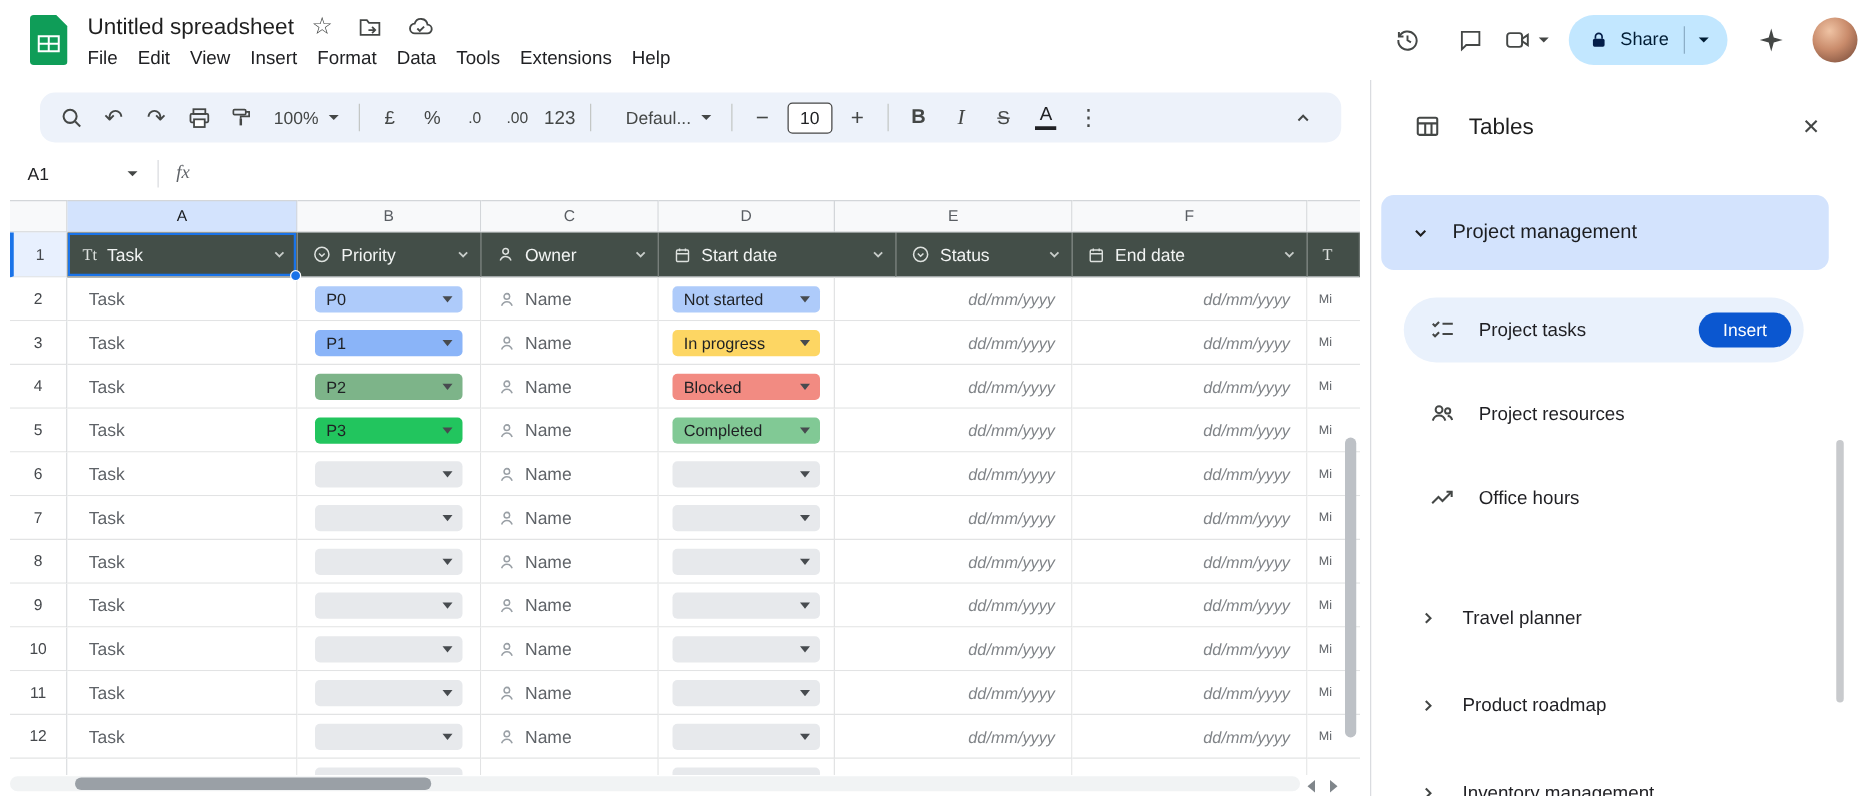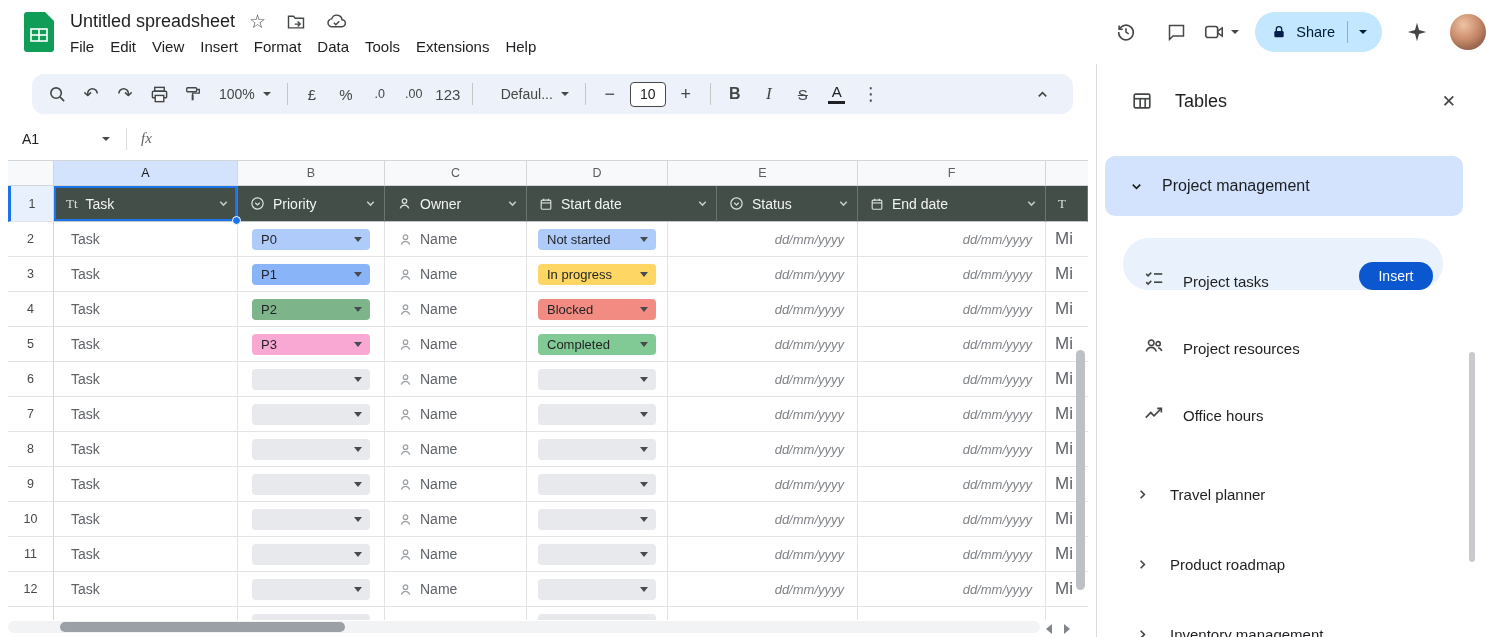--- a/index.html
+++ b/index.html
@@ -80,21 +80,21 @@
     background:#1A73E8;border:1.5px solid #fff;z-index:5}
   .dr .cell{height:35px}
   .task-cell{padding-left:17px;color:#5F6368;font-size:14px}
   .owner-cell{padding-left:13px;gap:7px;color:#5F6368;font-size:14px}
   .chip{flex:1;margin:0 14px;height:21px;border-radius:4px;display:flex;align-items:center;
     padding:0 8px 0 9px;font-size:13px;color:#1F2124;min-width:0}
   .chip-status{margin:0 11px}
   .chip-caret{margin-left:auto;width:0;height:0;border-left:4px solid transparent;
     border-right:4px solid transparent;border-top:5px solid #474B4F}
   .date-cell{justify-content:flex-end;padding-right:13px;color:#808488;font-size:13px;font-style:italic}
-  .extra-cell{padding-left:9px;color:#5F6368;font-size:17px}
+  .extra-cell{padding-left:9px;color:#5F6368;font-size:10px}
   .clipped{height:13px;overflow:hidden}
   .clipped .cell{height:35px;border-bottom:none}
 
   
   .h-track{position:absolute;left:8px;top:621px;width:1032px;height:12px;background:#F1F3F4;border-radius:6px}
   .h-thumb{position:absolute;left:60px;top:622px;width:285px;height:10px;background:#9AA0A6;border-radius:5px}
   .h-arrows{position:absolute;left:1046px;top:624px;display:flex;gap:12px;align-items:center}
   .tri-l{width:0;height:0;border-top:5px solid transparent;border-bottom:5px solid transparent;border-right:6px solid #80868B}
   .tri-r{width:0;height:0;border-top:5px solid transparent;border-bottom:5px solid transparent;border-left:6px solid #80868B}
   .v-thumb{position:absolute;left:1076px;top:350px;width:9px;height:240px;background:#BDC1C6;border-radius:5px}
@@ -102,21 +102,21 @@
   
   .panel{position:absolute;left:1096px;top:64px;width:404px;height:573px;background:#fff;
     border-left:1px solid #DADCE0;overflow:hidden}
   .panel-header{position:absolute;left:34px;top:26px;right:20px;display:flex;align-items:center}
   .panel-title{font-size:18px;color:#1f1f1f;margin-left:22px}
   .panel-close{margin-left:auto;margin-right:24px;font-size:17px;color:#444746;line-height:1}
   .section-head{position:absolute;left:8px;top:92px;width:358px;height:60px;background:#D3E3FD;
     border-radius:10px;display:flex;align-items:center;padding-left:24px;gap:18px}
   .section-label{font-size:16px;font-weight:500;color:#1B1D20}
   .panel-row{position:absolute;left:26px;width:320px;height:52px;border-radius:26px;
-    display:flex;align-items:flex-end;padding:0 10px 0 20px;gap:18px}
+    display:flex;align-items:center;padding:0 10px 0 20px;gap:18px}
   .panel-row.hl{background:#E9F1FC}
   .row-label{font-size:15px;color:#1F1F23}
   .insert-btn{margin-left:auto;width:74px;height:28px;border:none;border-radius:15px;background:#0B57D0;
     color:#fff;font-size:14px;font-weight:500;font-family:"Liberation Sans",sans-serif}
   .panel-collapsed{position:absolute;left:26px;width:340px;height:52px;display:flex;align-items:center;
     gap:20px;padding-left:12px}
   .p-scroll{position:absolute;left:372px;top:288px;width:6px;height:210px;background:#C8CACD;border-radius:3px}
 </style>
 </head>
 <body>
@@ -462,21 +462,21 @@
     <div class="cell cw6 date-cell">dd/mm/yyyy</div>
     <div class="cell cw7 extra-cell">Mi</div>
   </div>
 
   <div class="grow dr">
     <div class="cell cw0 rh">5</div>
     <div class="cell cw1 task-cell">
         <span>Task</span>
       </div>
     <div class="cell cw2">
-      <div class="chip" style="background: #f9a8d4;">
+      <div class="chip" style="background: #22c55e;">
         <span>P3</span>
         <span class="chip-caret"></span>
       </div>
     </div>
     <div class="cell cw3 owner-cell">
       <span>
           <svg width="15" height="15" viewBox="0 0 16 16" fill="none" stroke="#9AA0A6" stroke-width="1.3">
             <circle cx="8" cy="5.5" r="2.4"></circle>
             <path d="M3.5 13.5c.9-2.4 2.5-3.5 4.5-3.5s3.6 1.1 4.5 3.5"></path>
           </svg>

